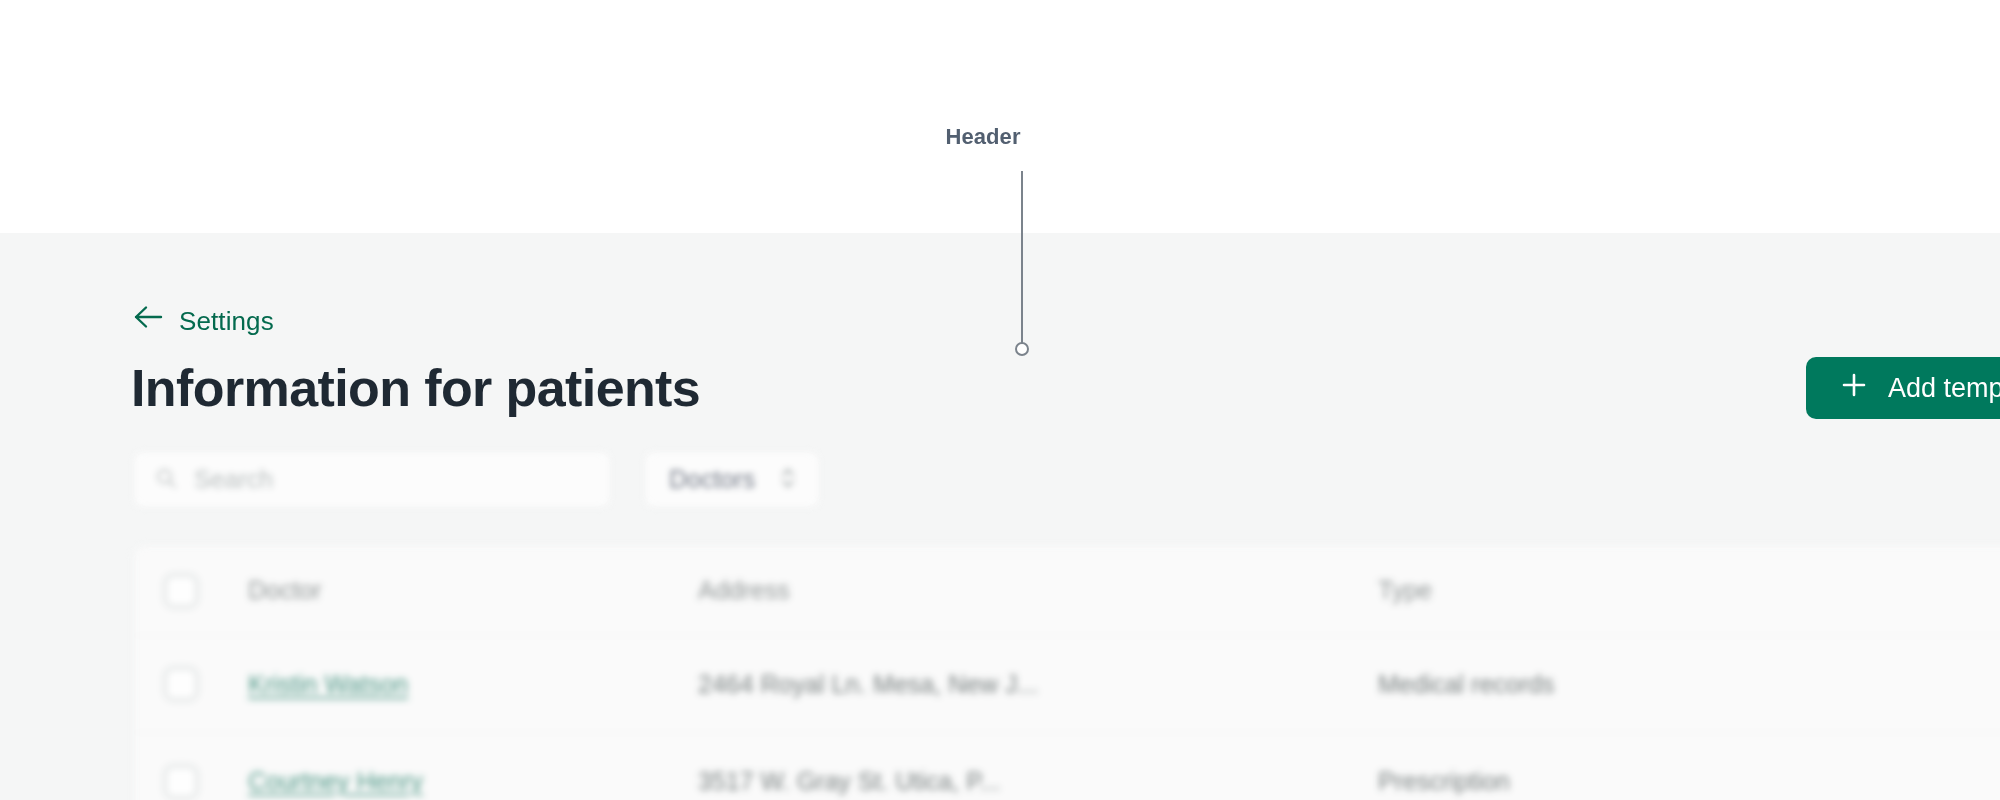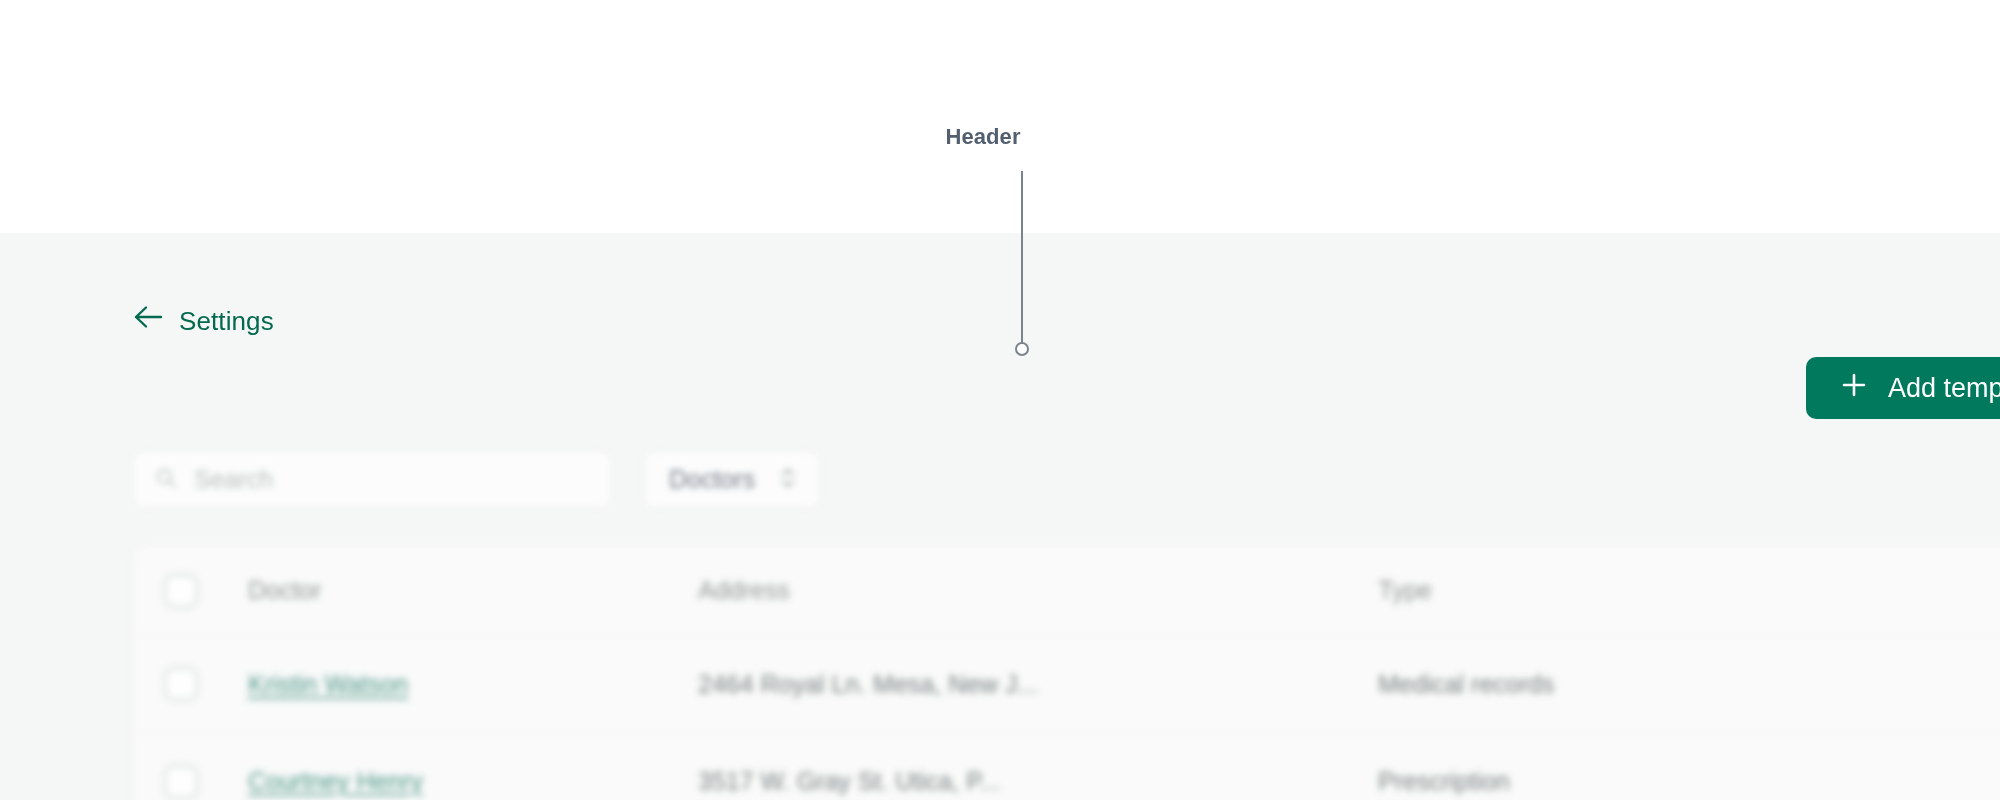--- a/index.html
+++ b/index.html
@@ -248,20 +248,21 @@
 
   <a class="back-link" href="#">
     <span class="arrow-icon">
       <svg width="30" height="26" viewBox="0 0 30 26" fill="none" aria-hidden="true">
         <path d="M28 13H3M3 13L13 3.5M3 13L13 22.5" stroke="#046a4e" stroke-width="2.4" stroke-linecap="round" stroke-linejoin="round"></path>
       </svg>
     </span>
     <span class="back-link-label">Settings</span>
   </a>
 
+  <h1 class="page-title">Information for patients</h1>
 
   <button class="add-template-btn">
     <span class="plus-icon">
       <svg width="28" height="28" viewBox="0 0 28 28" fill="none" aria-hidden="true">
         <path d="M14 4V24M4 14H24" stroke="#ffffff" stroke-width="2.6" stroke-linecap="round"></path>
       </svg>
     </span>
     <span>Add template</span>
   </button>
 

